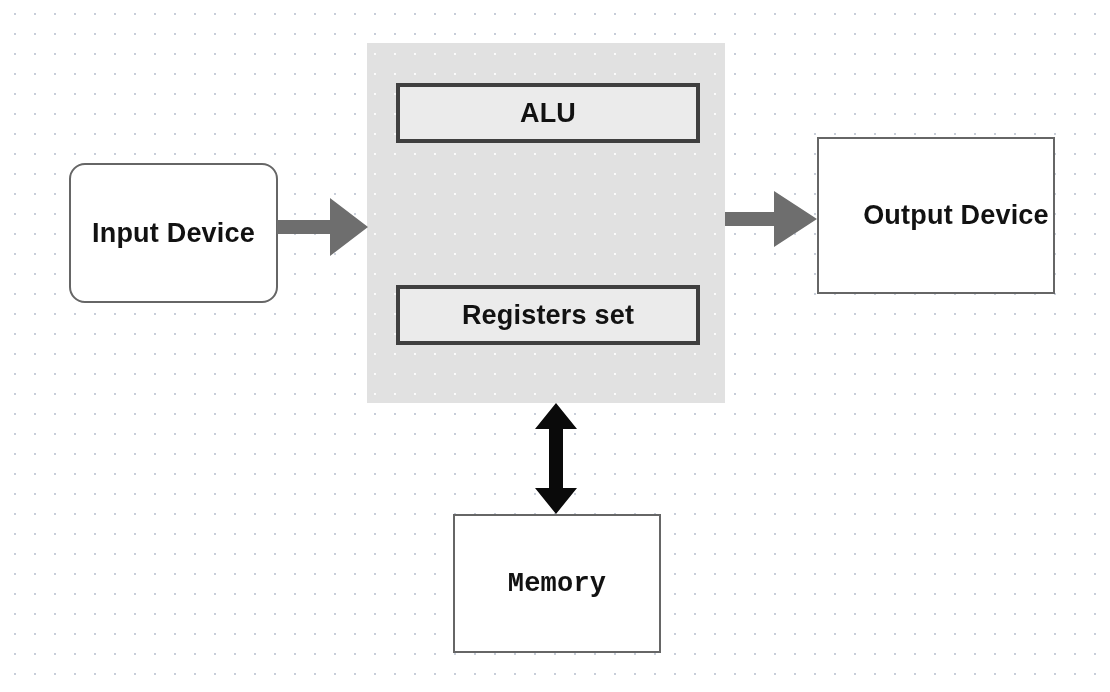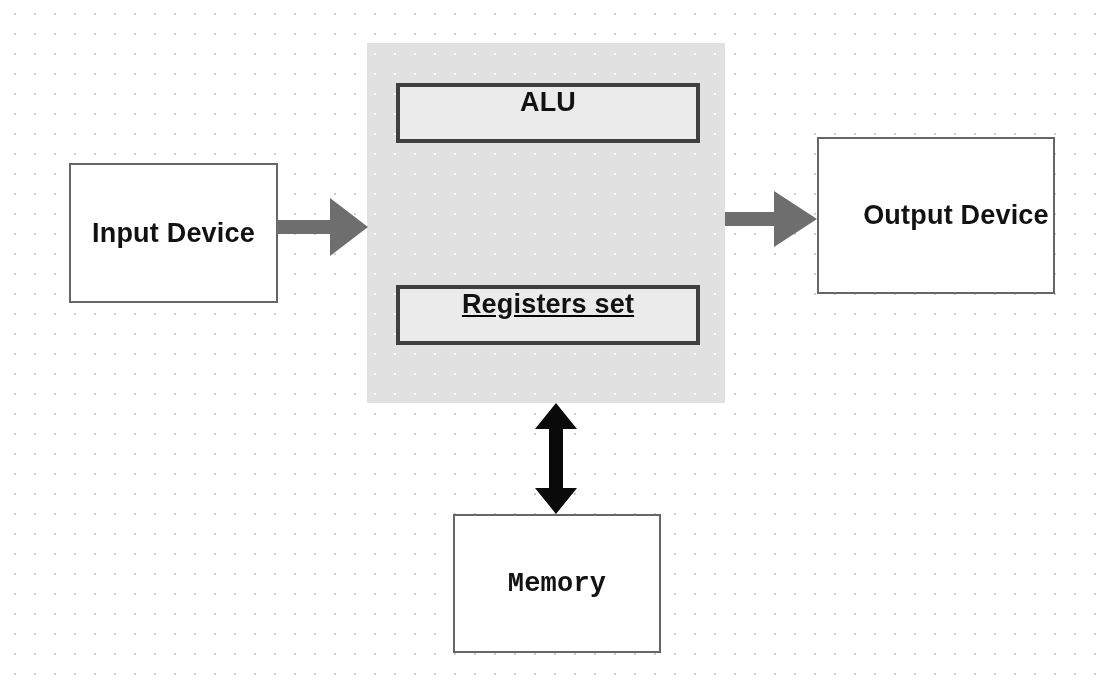--- a/index.html
+++ b/index.html
@@ -23,46 +23,47 @@
     justify-content: center;
     box-sizing: border-box;
   }
   .node-label {
     font-size: 27px;
     font-weight: 700;
     color: #121212;
     white-space: nowrap;
     letter-spacing: 0.2px;
   }
-  #input-node  { left: 69px;  top: 163px; width: 209px; height: 140px; }
+  #input-node  { left: 69px;  top: 163px; width: 209px; height: 140px; border-radius: 16px; }
   #output-node { left: 817px; top: 137px; width: 238px; height: 157px; padding-left: 40px; }
   #memory-node { left: 453px; top: 514px; width: 208px; height: 139px; font-family: Liberation Mono, monospace; }
   #cpu-block {
     position: absolute;
     left: 367px; top: 43px; width: 358px; height: 360px;
     background-color: #e1e1e1;
     background-image: radial-gradient(rgba(255,255,255,0.85) 1.1px, transparent 1.2px);
     background-size: 20px 20px;
     background-position: 18px 1px;
     box-sizing: border-box;
   }
   .cpu-component {
     position: absolute;
     left: 29px;
     width: 304px;
     height: 60px;
     background-color: #ebebeb;
     border: 4px solid #3f3f3f;
     box-sizing: border-box;
     display: flex;
+    align-items: center;
     justify-content: center;
   }
   #cpu-comp-0 { top: 40px; }
   #cpu-comp-1 { top: 141px; }
-  #cpu-comp-2 { top: 242px; text-decoration: underline; }
+  #cpu-comp-2 { top: 242px; }
   .arrow-svg { position: absolute; display: block; }
   #arrow-input-cpu  { left: 277px; top: 195px; }
   #arrow-cpu-output { left: 725px; top: 189px; }
   #arrow-cpu-memory { left: 534px; top: 403px; }
 </style>
 </head>
 <body>
 
 <div id="canvas">
 

